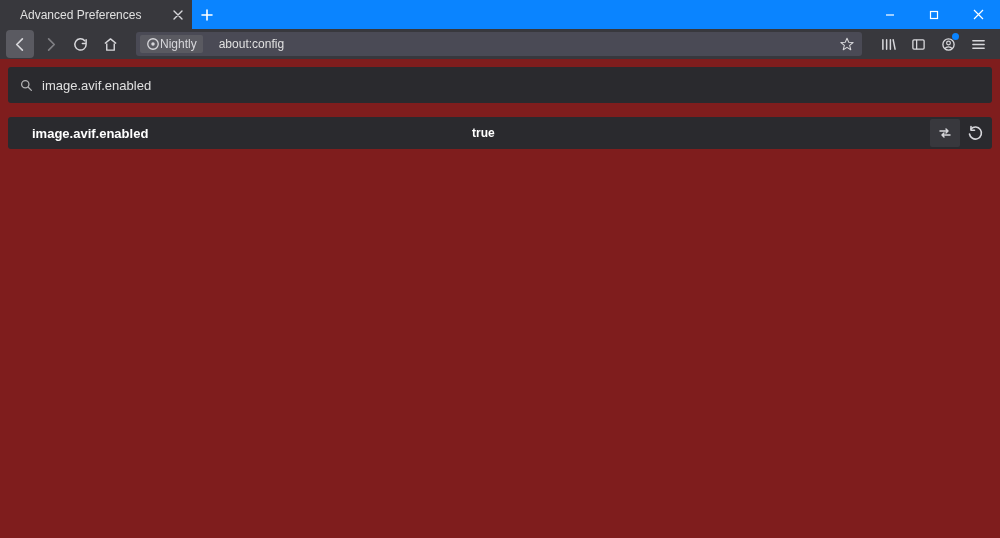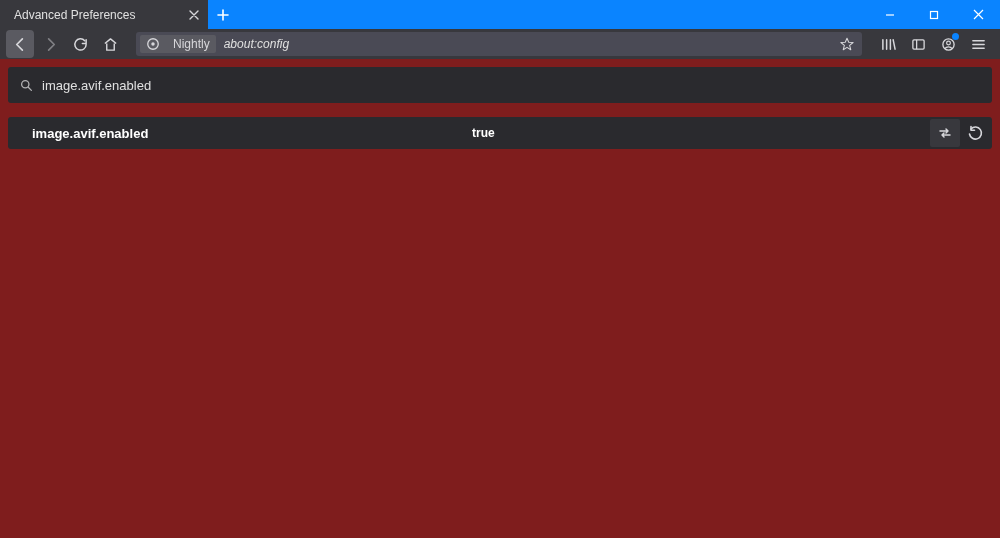--- a/index.html
+++ b/index.html
@@ -1,35 +1,35 @@
 <!DOCTYPE html>
 <html><head>
   <meta charset="utf-8">
   <style>
     * { margin: 0; padding: 0; box-sizing: border-box; }
     html, body { width: 1000px; height: 538px; overflow: hidden; font-family: "Segoe UI", Arial, sans-serif; background: #23222b; }
     
     
     .titlebar { height: 29px; background: #0a84ff; display: flex; align-items: stretch; }
-    .tab { width: 208px; background: #38383d; display: flex; align-items: center; padding: 0 6px 0 14px; color: #e0e0e0; font-size: 12px; }
+    .tab { width: 192px; background: #38383d; display: flex; align-items: center; padding: 0 6px 0 20px; color: #e0e0e0; font-size: 12px; }
     .tab .tab-label { flex: 1; overflow: hidden; white-space: nowrap; text-overflow: ellipsis; }
     .tab .close { width: 16px; height: 16px; display: flex; align-items: center; justify-content: center; margin-left: 8px; }
     .newtab { width: 30px; display: flex; align-items: center; justify-content: center; }
     .spacer { flex: 1; }
     .win-controls { display: flex; }
     .win-controls .wbtn { width: 44px; display: flex; align-items: center; justify-content: center; color: #fff; }
     
     
     .navbar { height: 30px; background: #38383d; display: flex; align-items: center; padding: 0 6px; gap: 2px; }
     .nav-btn { width: 28px; height: 28px; border-radius: 4px; display: flex; align-items: center; justify-content: center; color: #d7d7db; }
     .nav-btn.back-enabled { background: #5a5a61; }
     .nav-btn.disabled svg { opacity: 0.45; }
     .url-bar { flex: 1; height: 24px; background: #4a4a55; border-radius: 3px; margin: 0 10px 0 10px; display: flex; align-items: center; padding-left: 4px; }
-    .url-identity { display: flex; align-items: center; background: #5a5a61; border-radius: 2px; padding: 2px 6px; gap: 13px; color: #d7d7db; font-size: 12px; }
-    .url-text { padding: 0 8px; color: #e0e0e0; font-size: 12px; flex: 1; font-style: italic; }
+    .url-identity { display: flex; align-items: center; background: #5a5a61; border-radius: 2px; padding: 2px 6px; gap: 0; color: #d7d7db; font-size: 12px; }
+    .url-text { padding: 0 16px; color: #e0e0e0; font-size: 12px; flex: 1; }
     .url-star { width: 22px; display: flex; align-items: center; justify-content: center; color: #d7d7db; margin-right: 4px; }
     .right-toolbar { display: flex; align-items: center; gap: 2px; padding-right: 2px; }
     .right-toolbar .nav-btn { position: relative; }
     .notif-dot { position: absolute; top: 3px; right: 3px; width: 7px; height: 7px; background: #0a84ff; border-radius: 50%; }
     
     
     .content { padding: 8px 8px 0 8px; background: #7f1d1d; height: calc(538px - 29px - 30px); }
     .search-row { height: 36px; background: #2a2a2e; border-radius: 3px; display: flex; align-items: center; padding: 0 10px; }
     .search-icon { width: 16px; height: 16px; color: #b1b1b3; margin-right: 8px; display:flex; align-items:center; justify-content:center;}
     .search-input { flex: 1; background: transparent; border: none; outline: none; color: #e0e0e0; font-size: 13px; }

